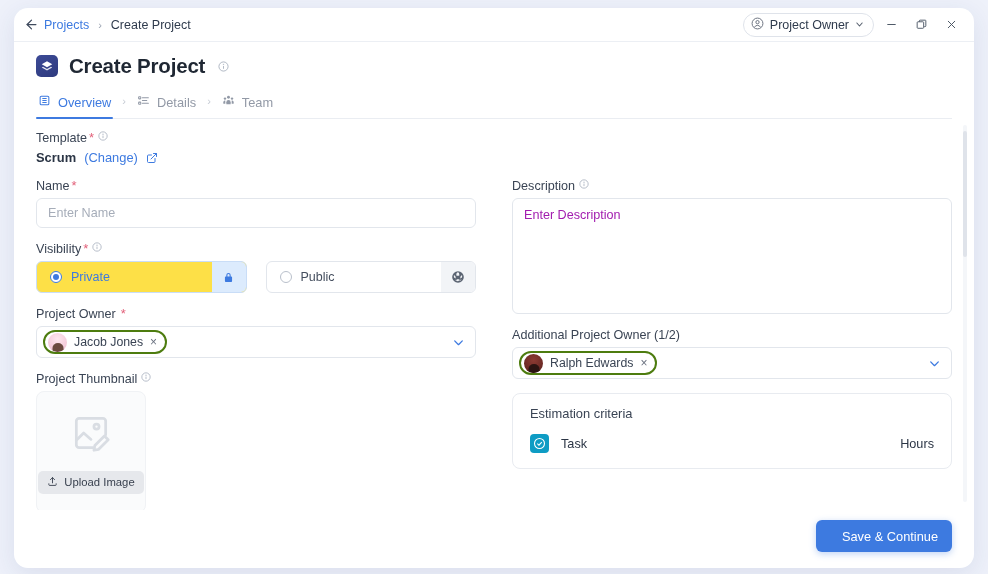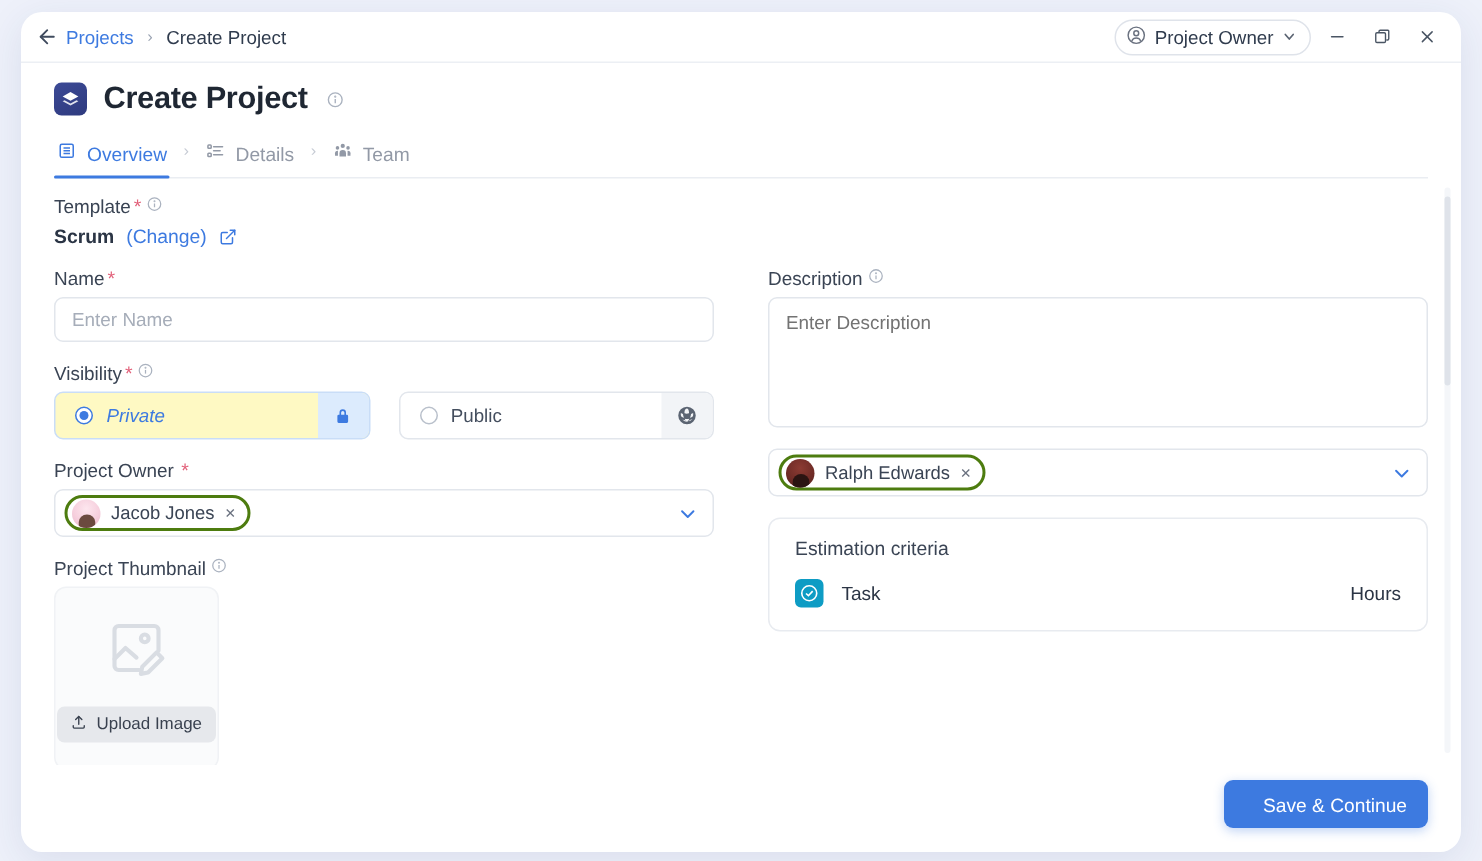--- a/index.html
+++ b/index.html
@@ -132,41 +132,41 @@
     height: 30px;
     border: 1px solid #e2e6ec;
     border-radius: 6px;
     background: #fff;
     display: flex; align-items: center;
     padding: 0 11px;
     font-size: 12.6px;
     color: #a6adb9;
   }
   .textarea {
-    height: 87px;
+    height: 116px;
     border: 1px solid #e2e6ec;
     border-radius: 6px;
     background: #fff;
     padding: 9px 11px;
     font-size: 12.6px;
-    color: #737373;
+    color: #a21caf;
   }
 
   
   .vis-row { display: flex; gap: 19px; }
   .vis-opt {
     flex: 1;
     height: 32px;
     border-radius: 6px;
     border: 1px solid #e2e6ec;
     display: flex; align-items: center;
     overflow: hidden;
     background: #fff;
   }
-  .vis-opt.selected { border-color: #c9ddf7; background: #fef9c3; font-style: italic; }
+  .vis-opt.selected { border-color: #c9ddf7; background: #fde047; }
   .vis-main { display: flex; align-items: center; gap: 9px; padding-left: 13px; flex: 1; }
   .radio {
     width: 12px; height: 12px; border-radius: 50%;
     border: 1.5px solid #b9c0cb; background: #fff;
     display: flex; align-items: center; justify-content: center;
   }
   .radio.on { border-color: #3d7ae0; }
   .radio.on::after {
     content: ""; width: 6px; height: 6px; border-radius: 50%; background: #3d7ae0;
   }
@@ -524,20 +524,23 @@
                   <circle cx="12" cy="12" r="10"></circle>
                   <line x1="12" y1="11" x2="12" y2="17"></line>
                   <circle cx="12" cy="7.5" r="0.6" fill="currentColor"></circle>
                 </svg>
             </span>
           </div>
           <div class="textarea">Enter Description</div>
         </div>
 
         <div class="field">
+          <div class="label">
+            <span>Additional Project Owner (1/2)</span>
+          </div>
           <div class="select">
             <div class="chip">
               <span class="avatar dark"></span>
               <span class="chip-name">Ralph Edwards</span>
               <span class="chip-x">×</span>
             </div>
             <span class="chev">
               <svg width="13" height="13" viewBox="0 0 24 24" fill="none" stroke="currentColor" stroke-width="2.4" stroke-linecap="round" stroke-linejoin="round">
                   <polyline points="5 9 12 16 19 9"></polyline>
                 </svg>

